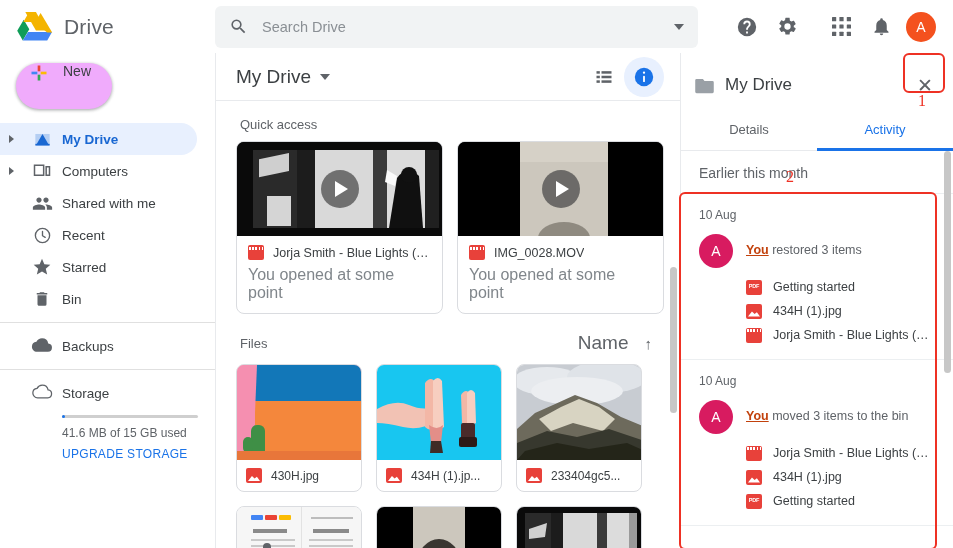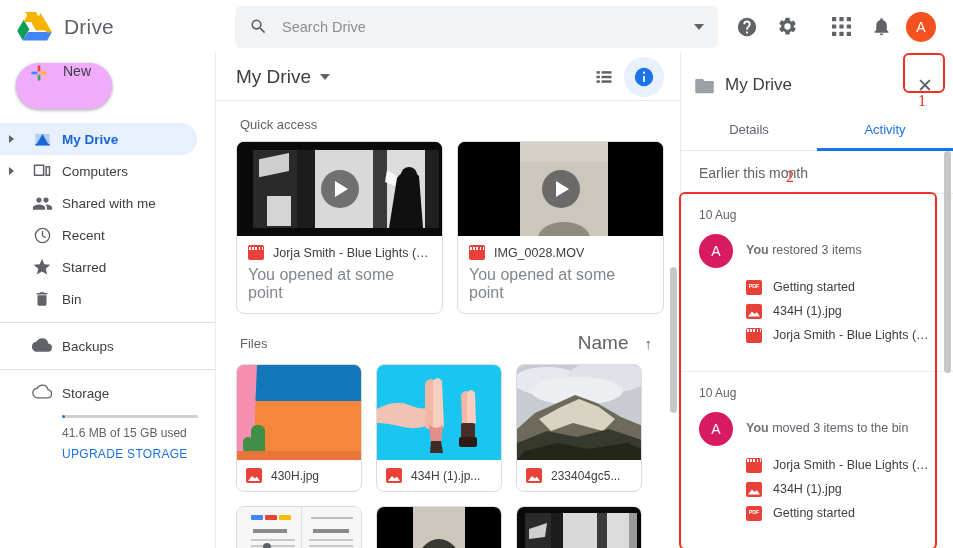--- a/index.html
+++ b/index.html
@@ -11,21 +11,21 @@
     -webkit-font-smoothing: antialiased;
   }
   .app { position: relative; width: 953px; height: 548px; display: flex; flex-direction: column; }
 
   
   .topbar { height: 53px; flex: 0 0 53px; display: flex; align-items: center; background: #fff; }
   .brand { width: 215px; display: flex; align-items: center; padding-left: 16px; gap: 10px; }
   .drive-logo { width: 38px; height: 34px; position: relative; flex: 0 0 38px; }
   .brand-name { font-size: 21px; color: #5f6368; letter-spacing: .2px; }
 
-  .search-wrap { flex: 1 1 auto; display:flex; align-items:center;margin-left:20px; }
+  .search-wrap { flex: 1 1 auto; display:flex; align-items:center; }
   .searchbox {
     margin-left: 0px; width: 483px; height: 42px; background: #f1f3f4; border-radius: 6px;
     display: flex; align-items: center; padding: 0 14px; gap: 14px;
   }
   .searchbox input {
     border: none; outline: none; background: transparent; flex: 1 1 auto;
     font-family: "Liberation Sans", sans-serif; font-size: 14.5px; color: #3c4043;
   }
   .searchbox input::placeholder { color: #8a8f94; }
   .caret-down { width:0;height:0;border-left:5px solid transparent;border-right:5px solid transparent;border-top:6px solid #5f6368; }
@@ -136,26 +136,26 @@
   .det-title { font-size: 17px; color: #3c4043; flex: 1 1 auto; }
   .close-x { font-size: 19px; color:#5f6368; cursor:pointer; line-height:1; padding: 4px 6px; }
 
   .tabs { display:flex; height: 42px; flex:0 0 42px; border-bottom: 1px solid #e8eaed; }
   .tab { flex: 1 1 50%; display:flex; align-items:center; justify-content:center; font-size: 13px; color:#5f6368; cursor:pointer; position:relative; }
   .tab.active { color: #1a73e8; font-weight: 500; }
   .tab.active:after { content:""; position:absolute; left:0; right:0; bottom:-1px; height:3px; background:#1a73e8; }
 
   .act-scroll { flex:1 1 auto; overflow: hidden; position: relative; }
   .act-head { font-size: 14px; color:#5f6368; padding: 14px 18px 12px 18px; border-bottom: 1px solid #eceff1; }
-  .act-group { padding: 14px 18px 24px 18px; border-bottom: 1px solid #eceff1; }
+  .act-group { padding: 14px 18px 12px 18px; border-bottom: 1px solid #eceff1; }
   .act-date { font-size: 12px; color:#5f6368; margin-bottom: 12px; }
   .act-line { display:flex; align-items:flex-start; gap: 13px; }
   .act-avatar { width: 34px; height: 34px; border-radius:50%; background:#d81b60; color:#fff; display:flex; align-items:center; justify-content:center; font-size:14px; flex:0 0 34px; }
   .act-text { font-size: 12.5px; color:#5f6368; padding-top: 9px; }
-  .act-text b { color:#737373; font-weight:700; }
+  .act-text b { color:#c2410c; font-weight:700;text-decoration:underline; }
   .act-files { margin-top: 7px; padding-left: 47px; }
   .act-file { display:flex; align-items:center; gap: 11px; height: 24px; }
   .act-file-name { font-size: 12.5px; color:#3c4043; white-space:nowrap; overflow:hidden; text-overflow:ellipsis; }
   .det-scrollbar { position:absolute; right: 2px; top: 0px; width: 7px; height: 222px; background:#c7c7c7; border-radius:4px; cursor:pointer; }
 
   
   .anno-box { position: absolute; border: 2px solid #ee3124; border-radius: 6px; pointer-events:none; }
   .anno-num { position: absolute; color:#ee3124; font-size: 16px; font-family: "Liberation Serif", serif; pointer-events:none; }
 </style>
 </head>

